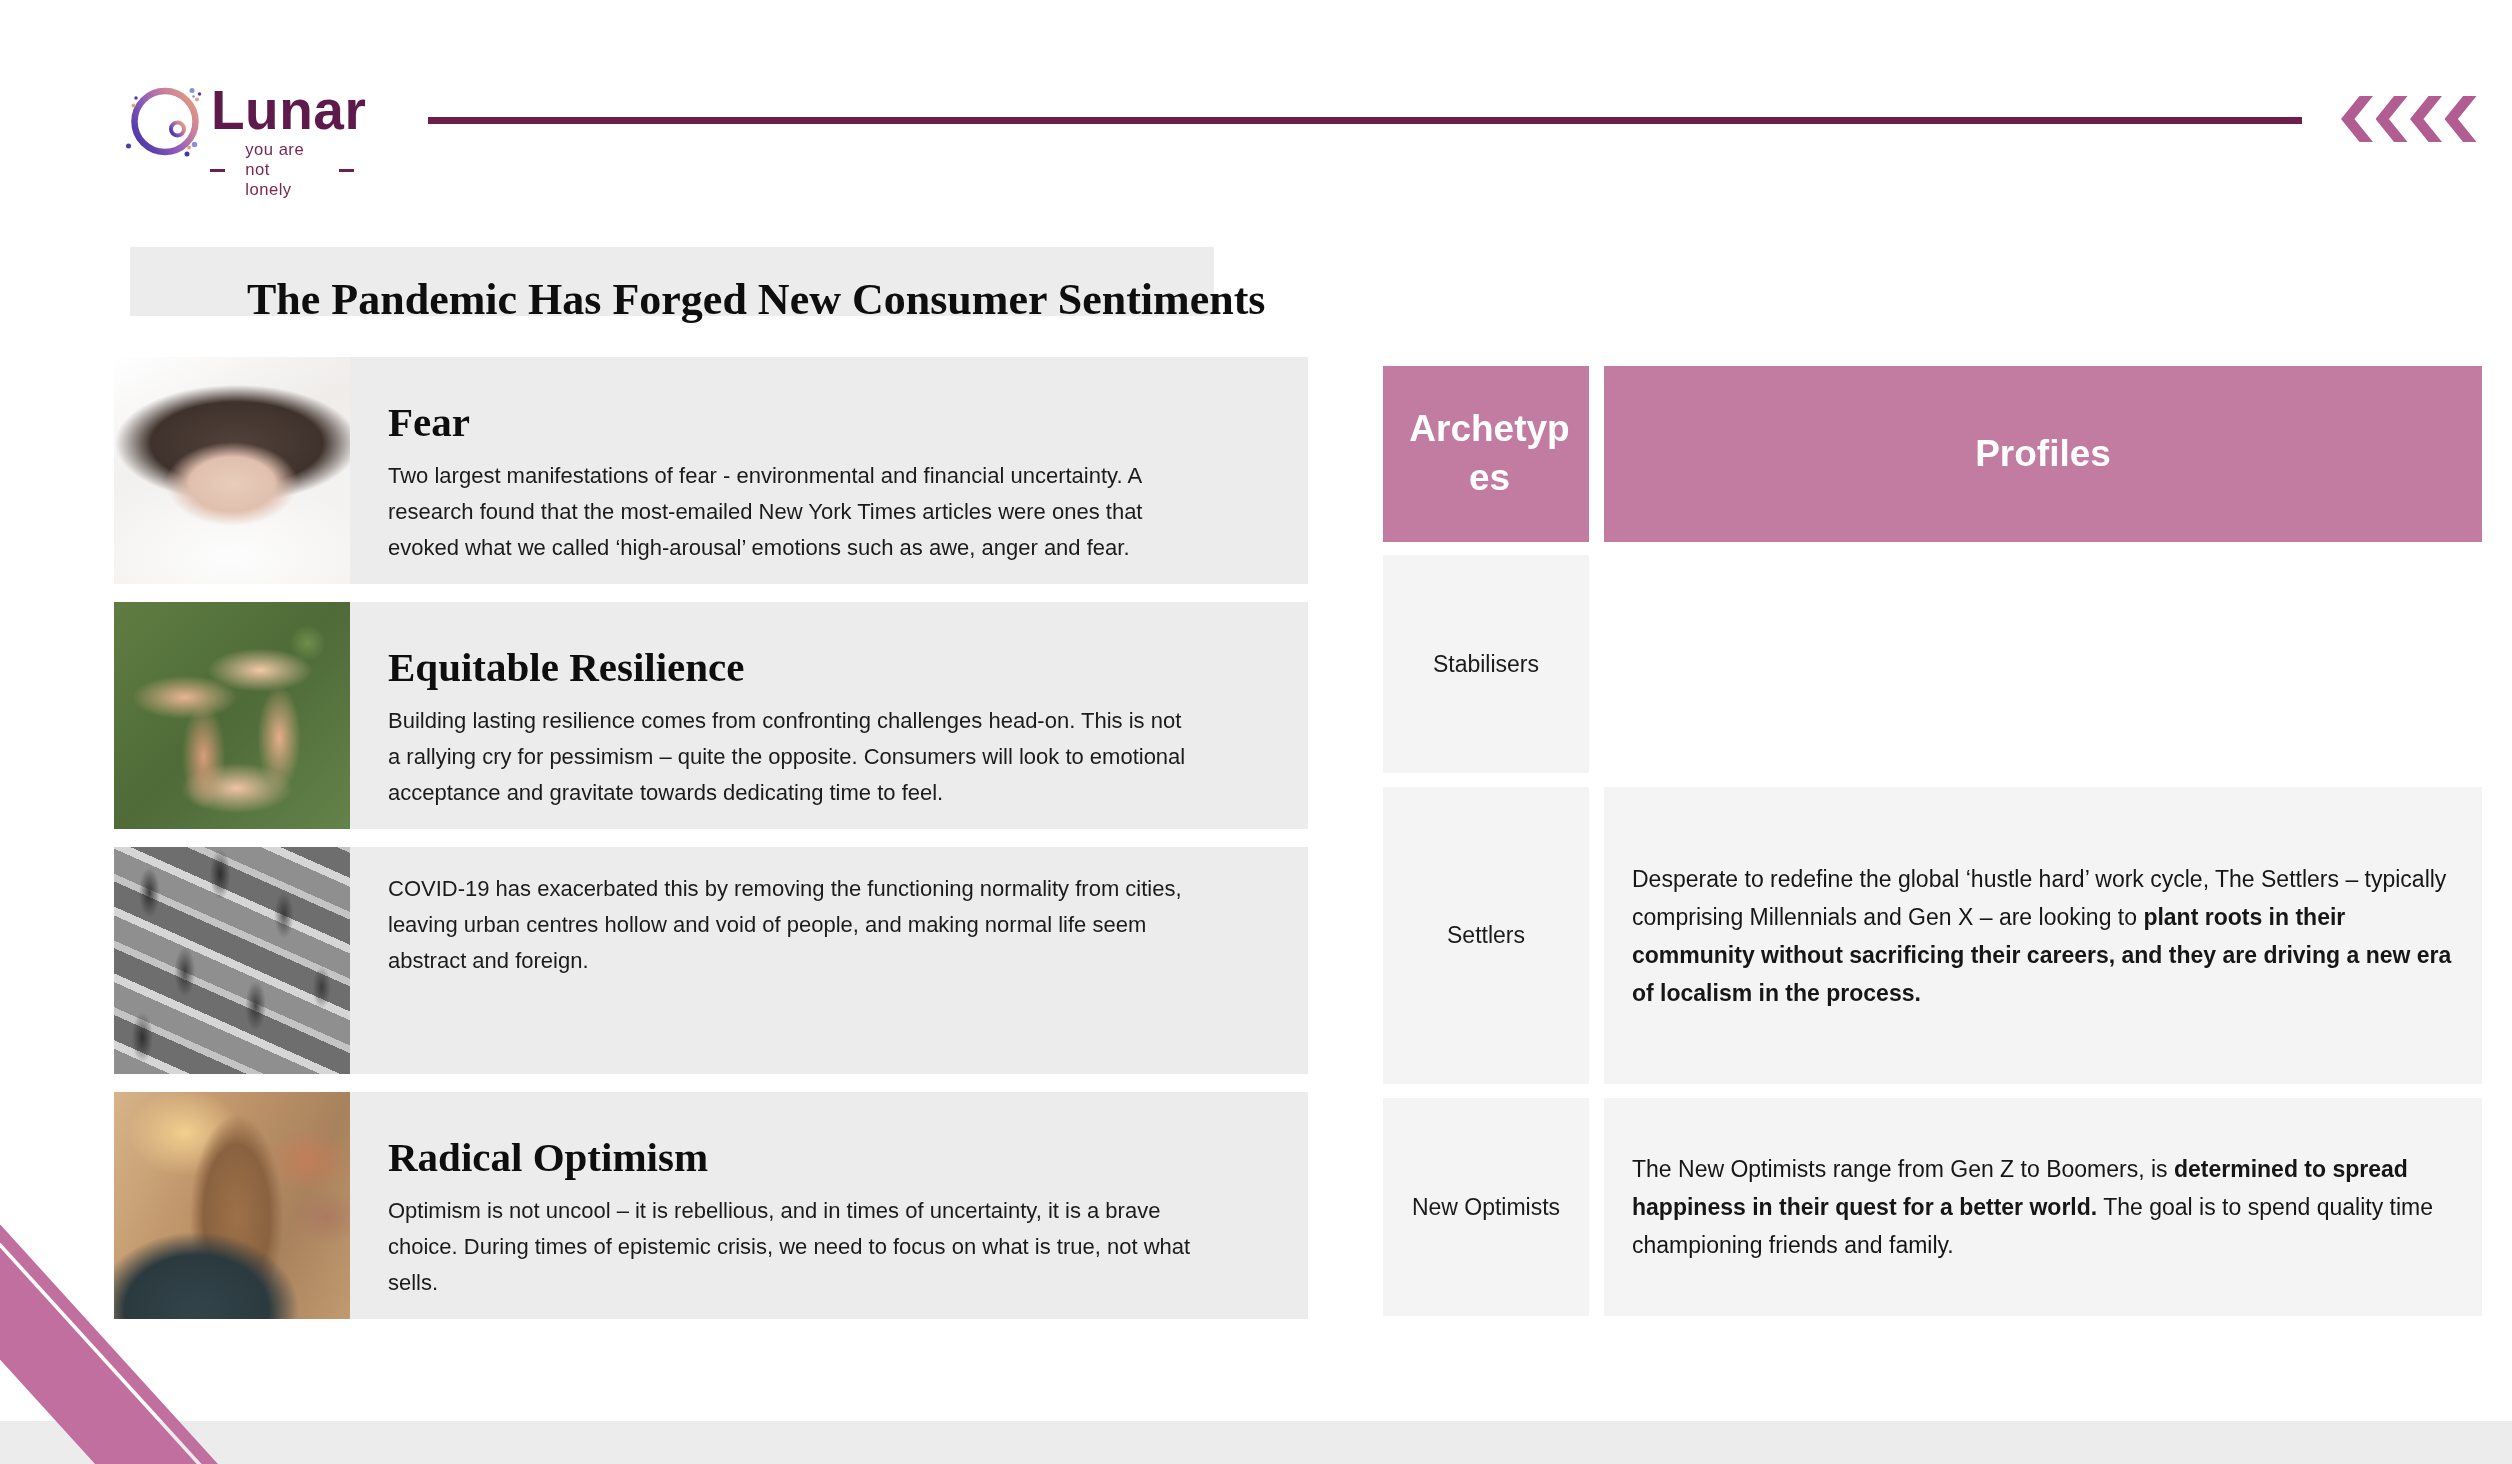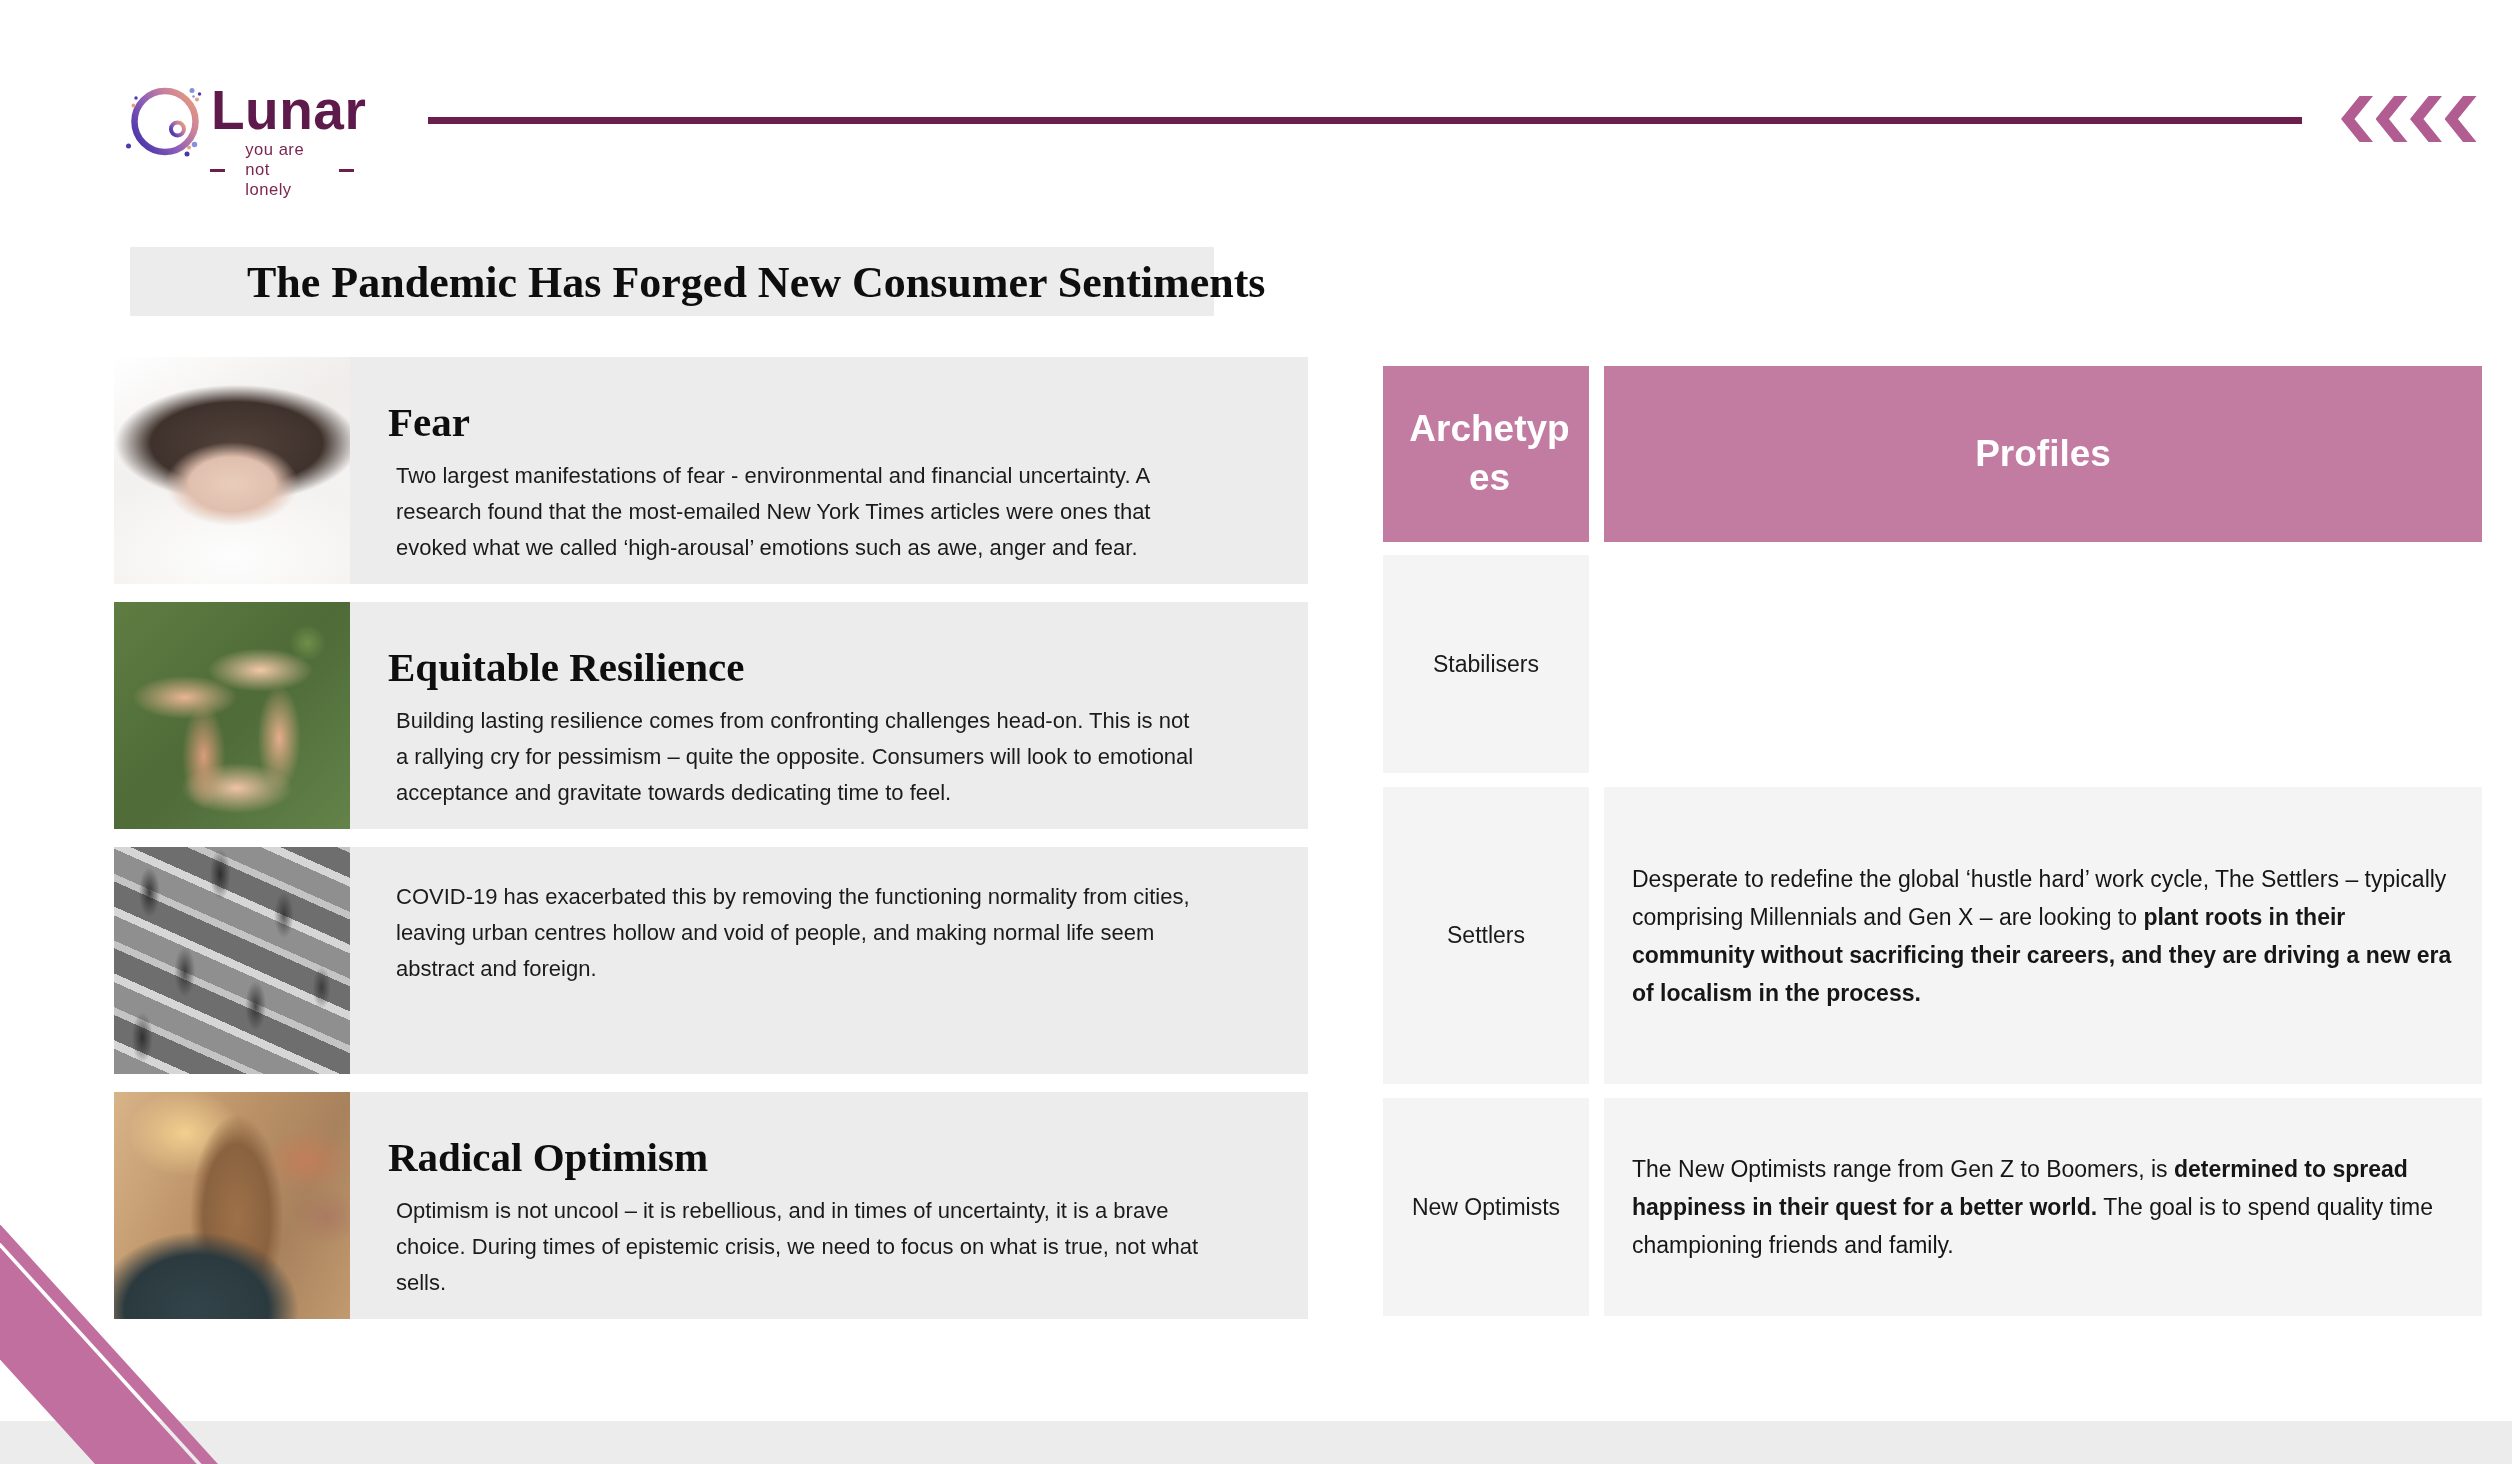--- a/index.html
+++ b/index.html
@@ -32,35 +32,35 @@
   .chevrons{position:absolute;left:2341px;top:96px;display:flex;}
   .chev{width:32px;height:46px;margin-right:2.5px;background:var(--accent-pink);
         clip-path:polygon(58% 0,100% 0,42% 50%,100% 100%,58% 100%,0 50%);}
 
   
   .band{position:absolute;top:247px;height:69px;background:var(--band-gray);}
   .band-left{left:130px;width:1084px;}
   .band-right{left:1673px;width:812px;}
   .stitle{position:absolute;top:50%;transform:translateY(-50%);white-space:nowrap;
           font-family:"Liberation Serif",serif;font-weight:700;font-size:44px;color:var(--heading-ink);}
-  .band-left .stitle{left:117px;}
+  .band-left .stitle{left:117px;margin-top:17px;}
   .band-right .stitle{left:-130px;}
 
   
   .srow{position:absolute;left:114px;width:1194px;height:227px;}
   .srow:nth-child(1){top:357px;}
   .srow:nth-child(2){top:602px;}
   .srow:nth-child(3){top:847px;}
   .srow:nth-child(4){top:1092px;}
   .photo{position:absolute;left:0;top:0;width:236px;height:227px;}
   .scontent{position:absolute;left:236px;right:0;top:0;bottom:0;background:var(--band-gray);
             padding:24px 85px 0 38px;box-sizing:border-box;}
   .scontent h3{margin:16px 0 11px 0;font-family:"Liberation Serif",serif;font-weight:700;
                font-size:41px;line-height:50px;color:var(--heading-ink);}
-  .scontent p{margin:8px;font-size:22px;line-height:36px;color:var(--body-ink);max-width:804px;}
+  .scontent p{margin:0;font-size:22px;line-height:36px;color:var(--body-ink);max-width:804px;}
 
   .photo-0{background:
     radial-gradient(ellipse 95px 60px at 50% 56%, #e9cdbb 0%, #e0bfae 45%, rgba(224,191,174,0) 70%),
     radial-gradient(ellipse 156px 75px at 52% 38%, #51413a 0%, #3f322c 55%, rgba(63,50,44,0) 78%),
     radial-gradient(ellipse 251px 131px at 50% 88%, #fdfdfd 0%, #f4f2f0 60%, rgba(244,242,240,0) 82%),
     linear-gradient(150deg, #ffffff 0%, #efecea 45%, #fbfafa 100%);}
   .photo-1{background:
     radial-gradient(ellipse 75px 31px at 30% 42%, #e9b593 0%, rgba(233,181,147,0) 70%),
     radial-gradient(ellipse 75px 31px at 62% 30%, #f2c8a8 0%, rgba(242,200,168,0) 70%),
     radial-gradient(ellipse 31px 75px at 70% 60%, #e5ad8a 0%, rgba(229,173,138,0) 70%),

